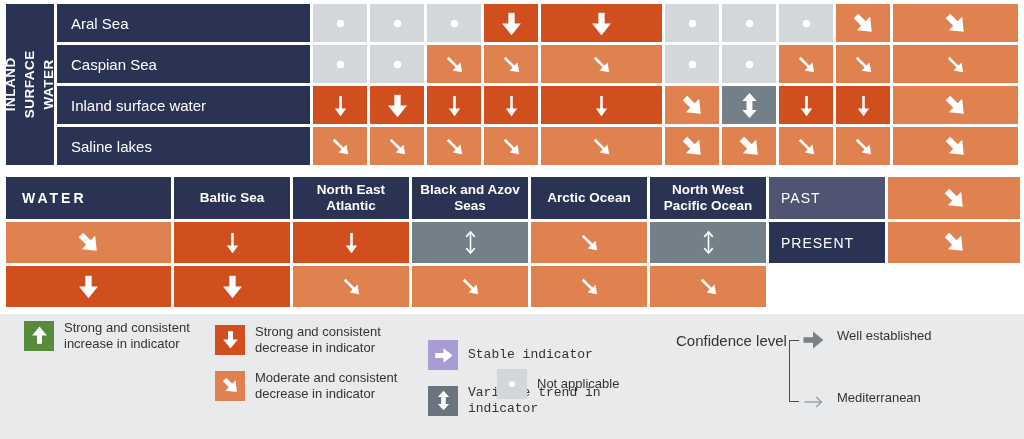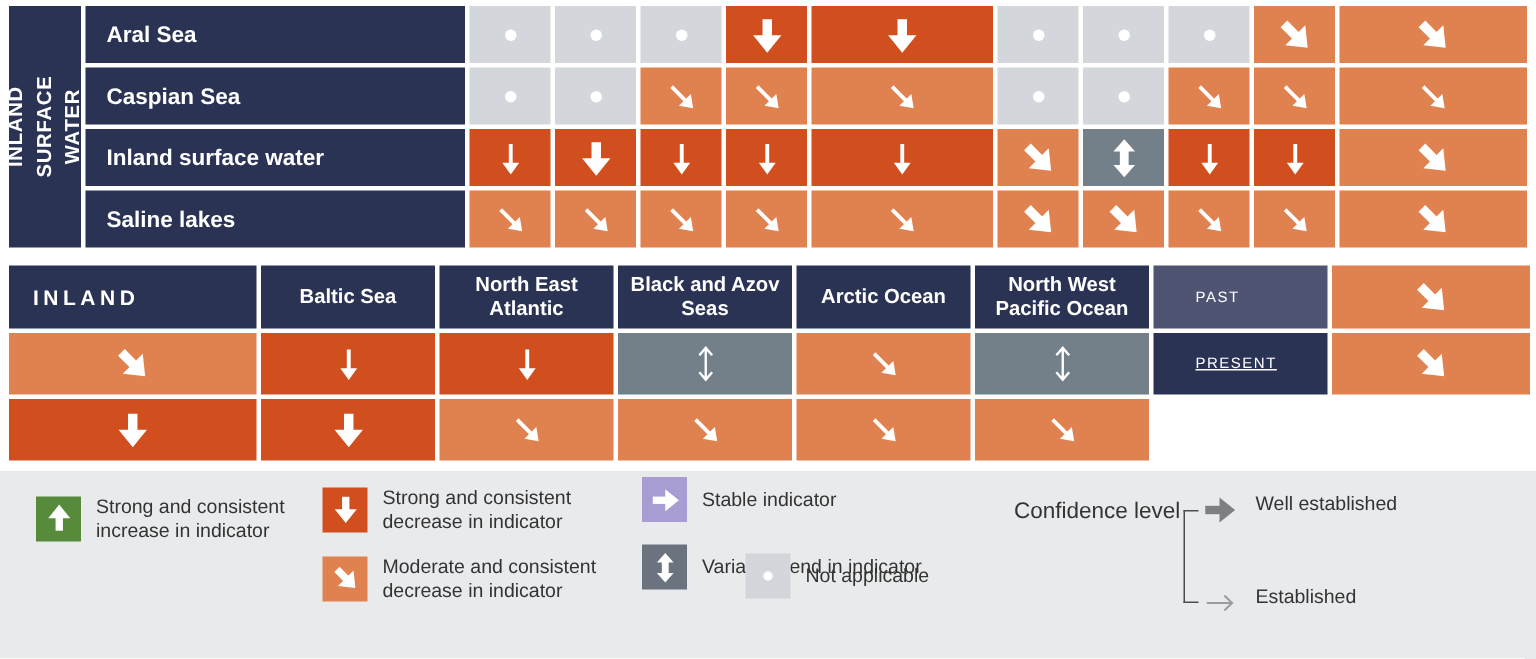--- a/index.html
+++ b/index.html
@@ -21,21 +21,21 @@
   }
   .sidebar .vtext {
     transform: rotate(-90deg);
     white-space: pre-line;
     text-align: center;
     color: #fff; font-size: 13.5px; font-weight: bold; letter-spacing: .5px; line-height: 1.4;
   }
   .rowlabel {
     background: var(--navy); color: #fff;
     display: flex; align-items: center;
-    padding-left: 14px; font-size: 15px; font-weight: bold;
+    padding-left: 14px; font-size: 15px;
   }
   .cell { display: flex; align-items: center; justify-content: center; }
   .cell.not-applicable   { background: var(--not-applicable); }
   .cell.strong-decrease  { background: var(--strong-decrease); }
   .cell.moderate-decrease{ background: var(--moderate-decrease); }
   .cell.variable         { background: var(--variable); }
 
   .marine-grid {
     display: grid;
     margin: 12px 0 0 6px;
@@ -48,25 +48,25 @@
     background: var(--navy); color: #fff;
     display: flex; align-items: center; padding-left: 16px;
     font-size: 14px; font-weight: bold; letter-spacing: 3px;
   }
   .colhead {
     background: var(--navy); color: #fff;
     display: flex; align-items: center; justify-content: center; text-align: center;
     font-size: 13.5px; font-weight: bold; line-height: 1.15; white-space: pre-line;
   }
   .marine-rowlabel {
-    color: #fff; display: flex; align-items: center; padding-left: 28px;
-    font-size: 10px; letter-spacing: 1px;
+    color: #fff; display: flex; align-items: center; padding-left: 12px;
+    font-size: 14px; letter-spacing: 1px;
   }
   .marine-rowlabel.past    { background: var(--slate); }
-  .marine-rowlabel.present { background: var(--navy); text-decoration: underline; }
+  .marine-rowlabel.present { background: var(--navy); }
 
   .legend {
     position: relative;
     margin-top: 7px;
     width: 1024px; height: 125px;
     background: var(--legend-bg);
   }
   .leg-group { position: absolute; display: flex; flex-direction: column; gap: 15px; }
   .leg-item { display: flex; align-items: center; gap: 10px; }
   .swatch {
@@ -447,21 +447,21 @@
           <g fill="#ffffff">
             <rect x="2.5" y="9.2" width="12" height="5.6"></rect>
             <polygon points="12,3.6 12,20.4 22.4,12"></polygon>
           </g>
         </g>
       </svg>
     </div>
   </div>
 
 <div class="marine-grid">
-  <div class="marine-title">INLAND</div>
+  <div class="marine-title">WATER</div>
 
 <div class="colhead">Baltic Sea</div>
     <div class="colhead">North East
 Atlantic</div>
     <div class="colhead">Black and Azov
 Seas</div>
     <div class="colhead">Arctic Ocean</div>
     <div class="colhead">North West
 Pacific Ocean</div>
     <div class="marine-rowlabel past">PAST</div>
@@ -600,21 +600,21 @@
           <g>
             <line x1="3.5" y1="12" x2="16" y2="12" stroke="#ffffff" stroke-width="2.3"></line>
             <polygon points="14.6,7 21.6,12 14.6,17" fill="#ffffff"></polygon>
           </g>
         </g>
       </svg>
     </div>
   </div>
 
 <div class="legend">
-  <div class="leg-group" style="left:24px; top:16px;">
+  <div class="leg-group" style="left:24px; top:6px;">
       <div class="leg-item">
         <div class="swatch strong-increase">
           <svg width="21" height="21" viewBox="0 0 24 24">
             <g transform="rotate(-90 12 12)">
               <g fill="#ffffff">
                 <rect x="2.5" y="9.2" width="12" height="5.6"></rect>
                 <polygon points="12,3.6 12,20.4 22.4,12"></polygon>
               </g>
             </g>
           </svg>
@@ -643,21 +643,21 @@
               <g fill="#ffffff">
                 <rect x="2.5" y="9.2" width="12" height="5.6"></rect>
                 <polygon points="12,3.6 12,20.4 22.4,12"></polygon>
               </g>
             </g>
           </svg>
         </div>
         <span class="leg-label">Moderate and consistent decrease in indicator</span>
       </div>
     </div>
-  <div class="leg-group" style="left:428px; top:4px;">
+  <div class="leg-group" style="left:428px; top:26px;font-family:Liberation Mono, monospace;">
       <div class="leg-item">
         <div class="swatch stable">
           <svg width="21" height="21" viewBox="0 0 24 24">
             <g transform="rotate(0 12 12)">
               <g fill="#ffffff">
                 <rect x="2.5" y="9.2" width="12" height="5.6"></rect>
                 <polygon points="12,3.6 12,20.4 22.4,12"></polygon>
               </g>
             </g>
           </svg>
@@ -703,15 +703,15 @@
     </div>
     <div class="conf-item" style="top: 76px;">
       <svg width="24" height="24" viewBox="0 0 24 24">
         <g transform="rotate(0 12 12)">
           <g stroke="#9b9ea1" fill="none" stroke-width="1.4">
             <line x1="3.5" y1="12" x2="20.2" y2="12"></line>
             <polyline points="15.2,7 20.4,12 15.2,17"></polyline>
           </g>
         </g>
       </svg>
-      <span class="leg-label">Established</span>
+      <span class="leg-label">Mediterranean</span>
     </div>
   </div>
 
 </body></html>

